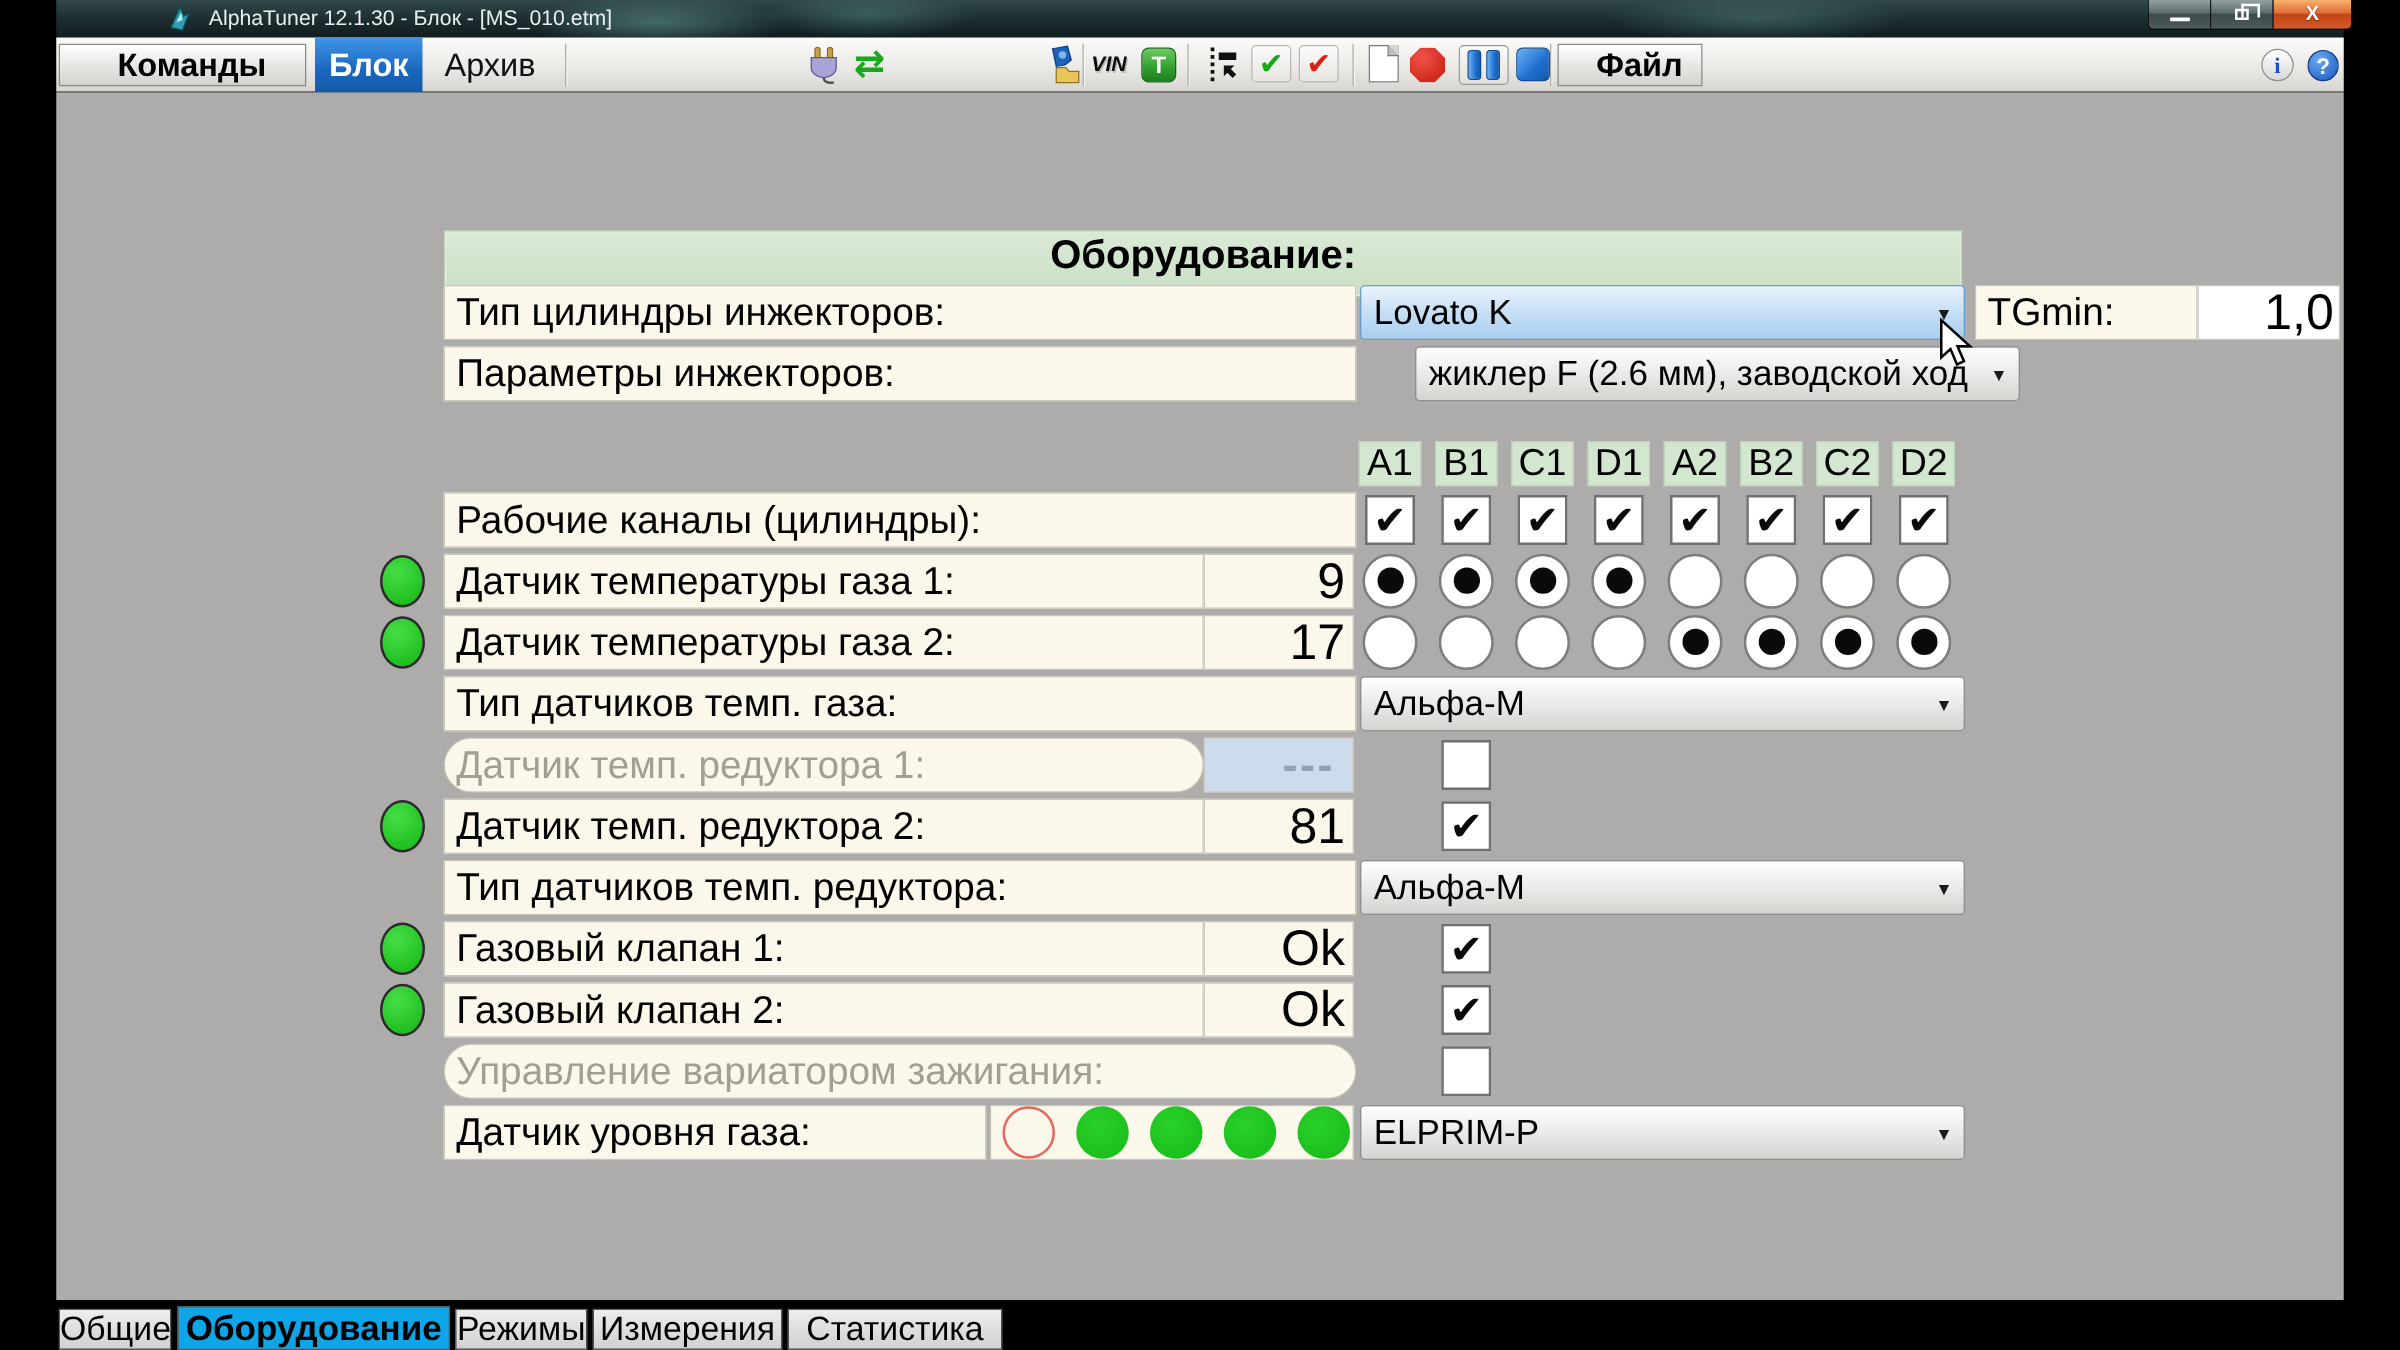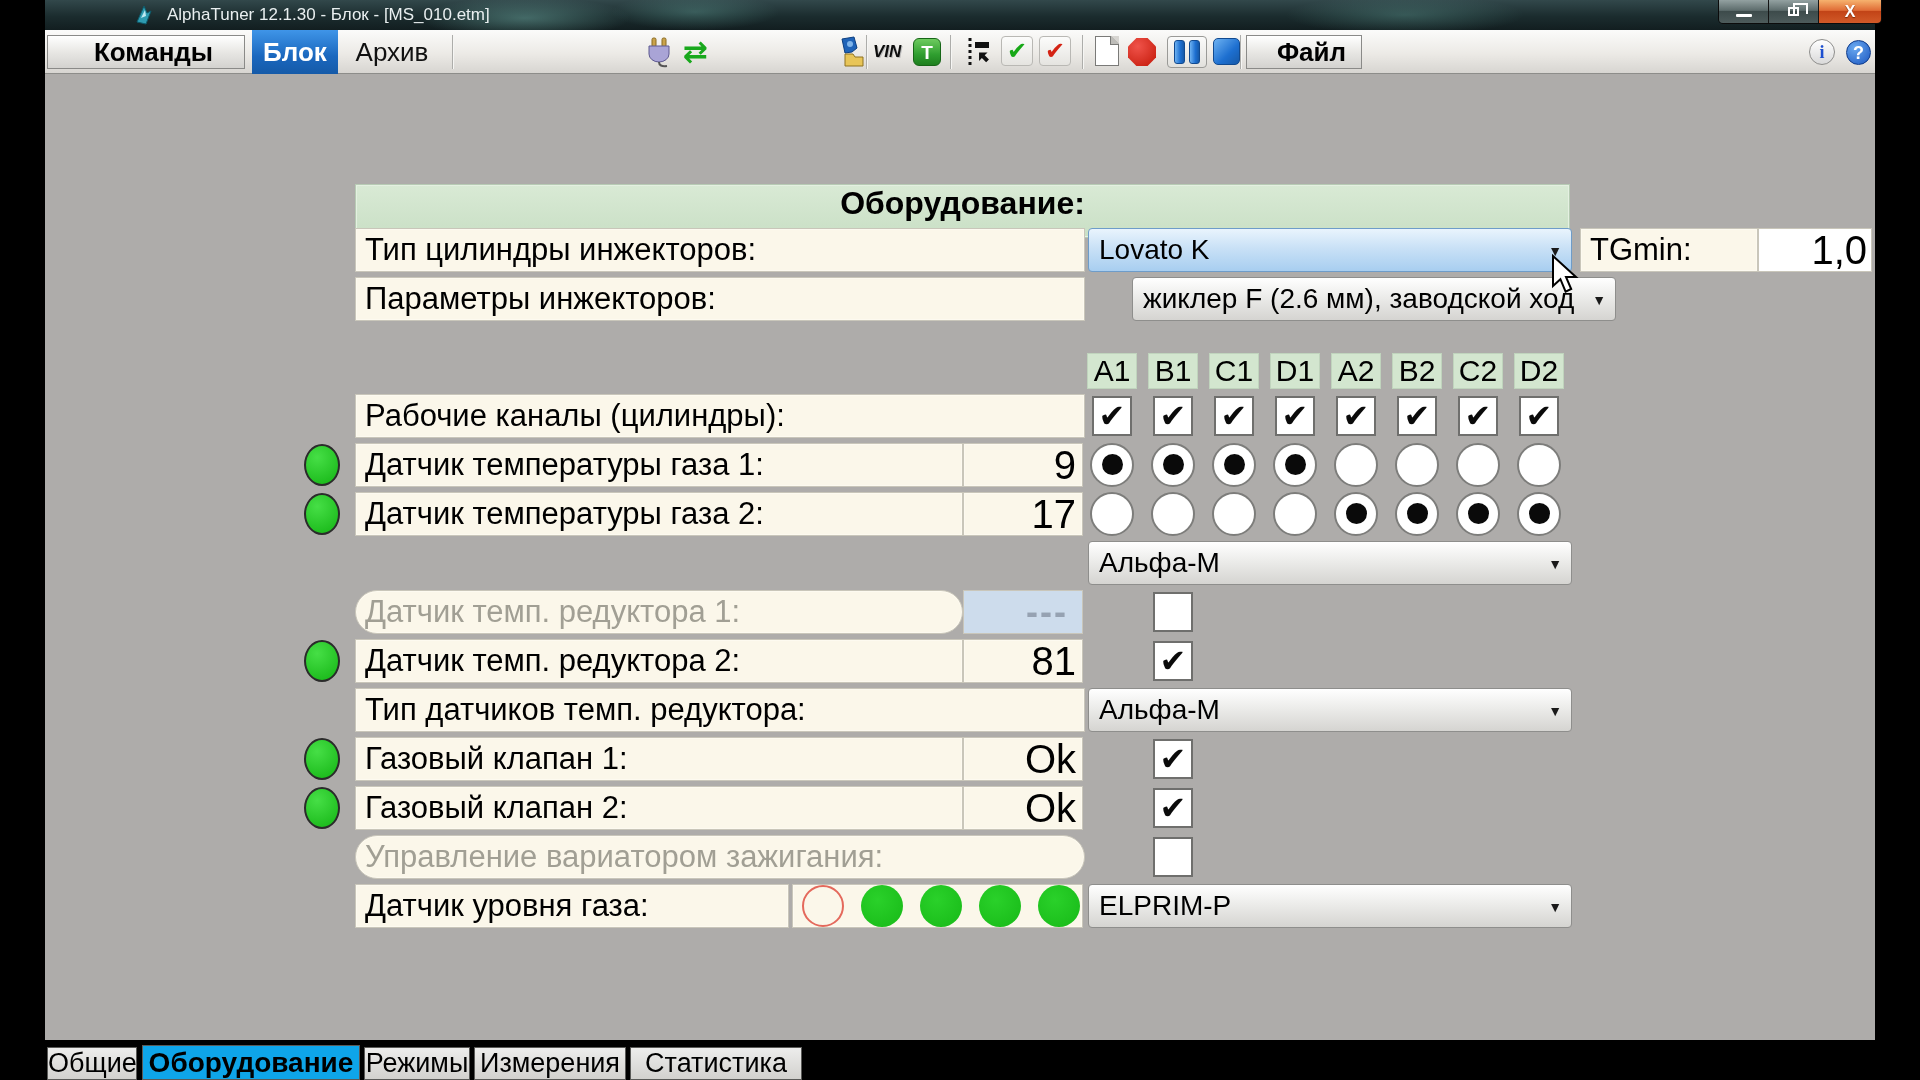--- a/index.html
+++ b/index.html
@@ -274,20 +274,21 @@
           <div class="dot"></div>
         </div>
         <div class="radio on" style="left: 369px; top: 0px;">
           <div class="dot"></div>
         </div>
         <div class="radio on" style="left: 430px; top: 0px;">
           <div class="dot"></div>
         </div>
       </div>
 
+    <div class="cell" style="top:467px; left:310px; width:730px;">Тип датчиков темп. газа:</div>
     <div class="combo" style="top:467px; left:1043px; width:484px;">
       <span>Альфа-М</span>
       <span class="arrow">▼</span>
     </div>
 
     <div class="cell disabled" style="top:516px; left:310px; width:608px;">Датчик темп. редуктора 1:</div>
     <div class="cell value-blue" style="top:516px; left:918px; width:120px;">---</div>
     <div class="checkbox" style="top:518px; left:1108px;"></div>
 
     <div class="ind" style="top:566px; left:259px;"></div>

